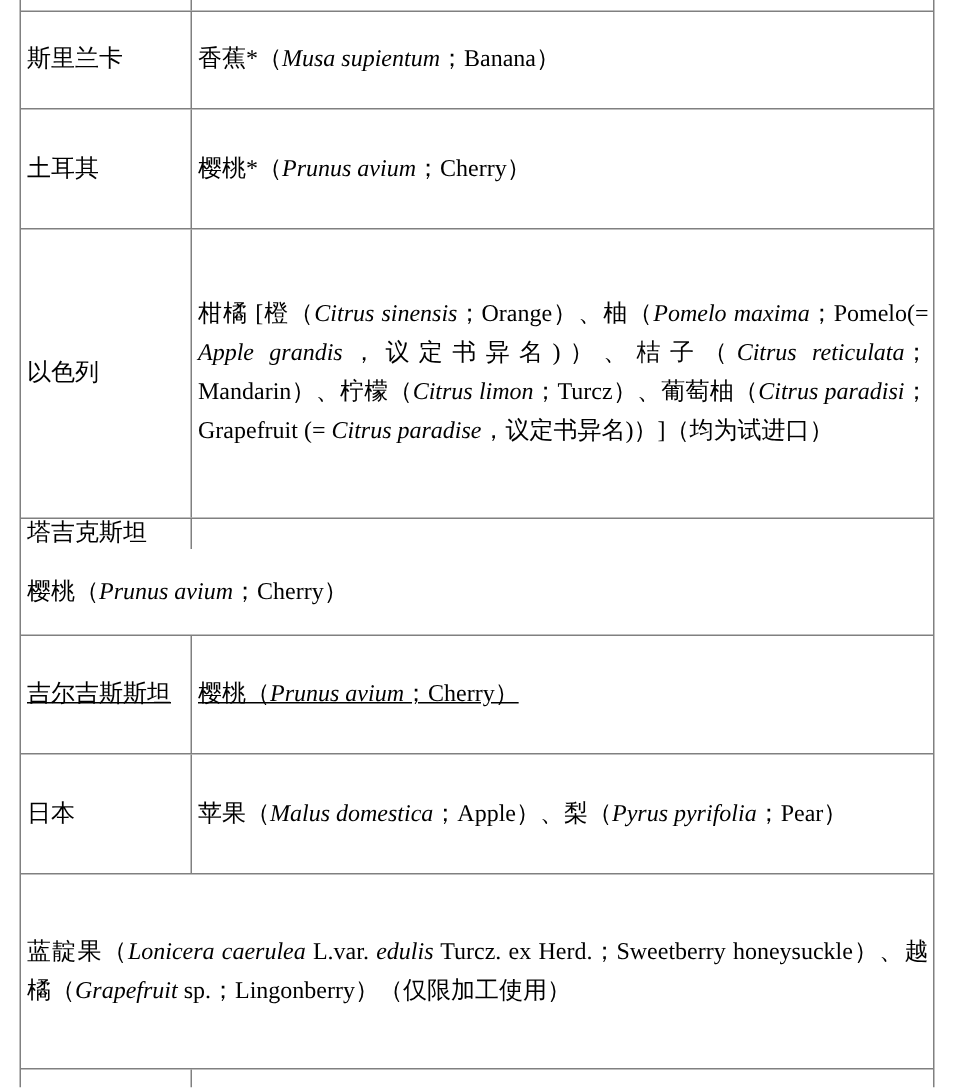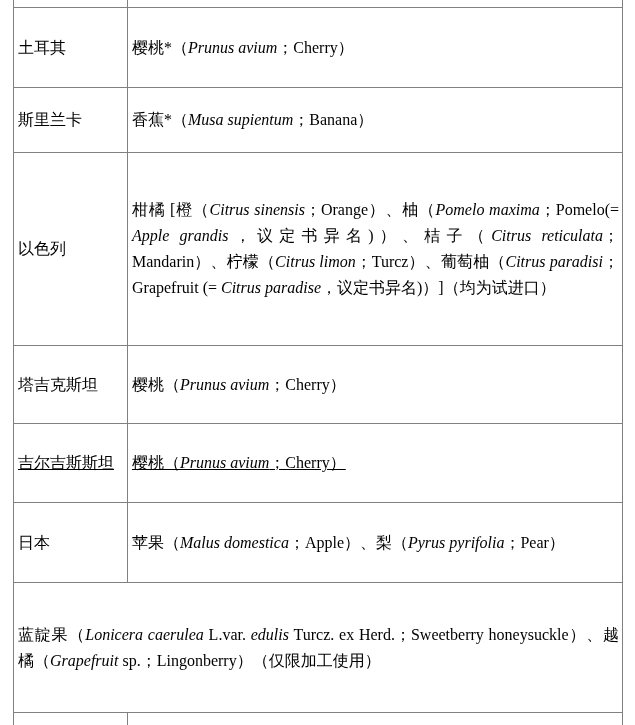--- a/index.html
+++ b/index.html
@@ -63,52 +63,52 @@
     text-align: justify;
     text-justify: inter-character;
   }
   .cell-fruits p i {
     font-style: italic;
   }
   .h-top    { height: 8px;   }
   .h-r0     { height: 65px;  }
   .h-r1     { height: 80px;  }
   .h-r2     { height: 193px; }
-  .h-r3     { height: 78px;  }
+  .h-r3     { height: 78px; flex-direction: column;  }
   .h-r4     { height: 79px; text-decoration: underline;  }
   .h-r5     { height: 80px;  }
   .h-r6     { height: 130px; }
   .h-bottom { height: 12px;  }
 </style>
 </head>
 <body>
 
 <div class="page">
   <div class="tbl">
 
     <div class="row h-top">
       <div class="cell-country"></div>
       <div class="cell-fruits"></div>
     </div>
 
+    <div class="row h-r0">
+      <div class="cell-country">
+        <span>斯里兰卡</span>
+      </div>
+      <div class="cell-fruits">
+        <p><span>香蕉*（</span><i>Musa supientum</i><span>；Banana）</span></p>
+      </div>
+    </div>
+
     <div class="row h-r1">
       <div class="cell-country">
         <span>土耳其</span>
       </div>
       <div class="cell-fruits">
         <p><span>樱桃*（</span><i>Prunus avium</i><span>；Cherry）</span></p>
-      </div>
-    </div>
-
-    <div class="row h-r0">
-      <div class="cell-country">
-        <span>斯里兰卡</span>
-      </div>
-      <div class="cell-fruits">
-        <p><span>香蕉*（</span><i>Musa supientum</i><span>；Banana）</span></p>
       </div>
     </div>
 
     <div class="row h-r2">
       <div class="cell-country">
         <span>以色列</span>
       </div>
       <div class="cell-fruits">
         <p><span>柑橘 [橙（</span><i>Citrus sinensis</i><span>；Orange）、柚（</span><i>Pomelo maxima</i><span>；Pomelo(= </span><i>Apple grandis</i><span>，议定书异名)）、桔子（</span><i>Citrus reticulata</i><span>；Mandarin）、柠檬（</span><i>Citrus limon</i><span>；Turcz）、葡萄柚（</span><i>Citrus paradisi</i><span>；Grapefruit (= </span><i>Citrus paradise</i><span>，议定书异名)）]（均为试进口）</span></p>
       </div>

